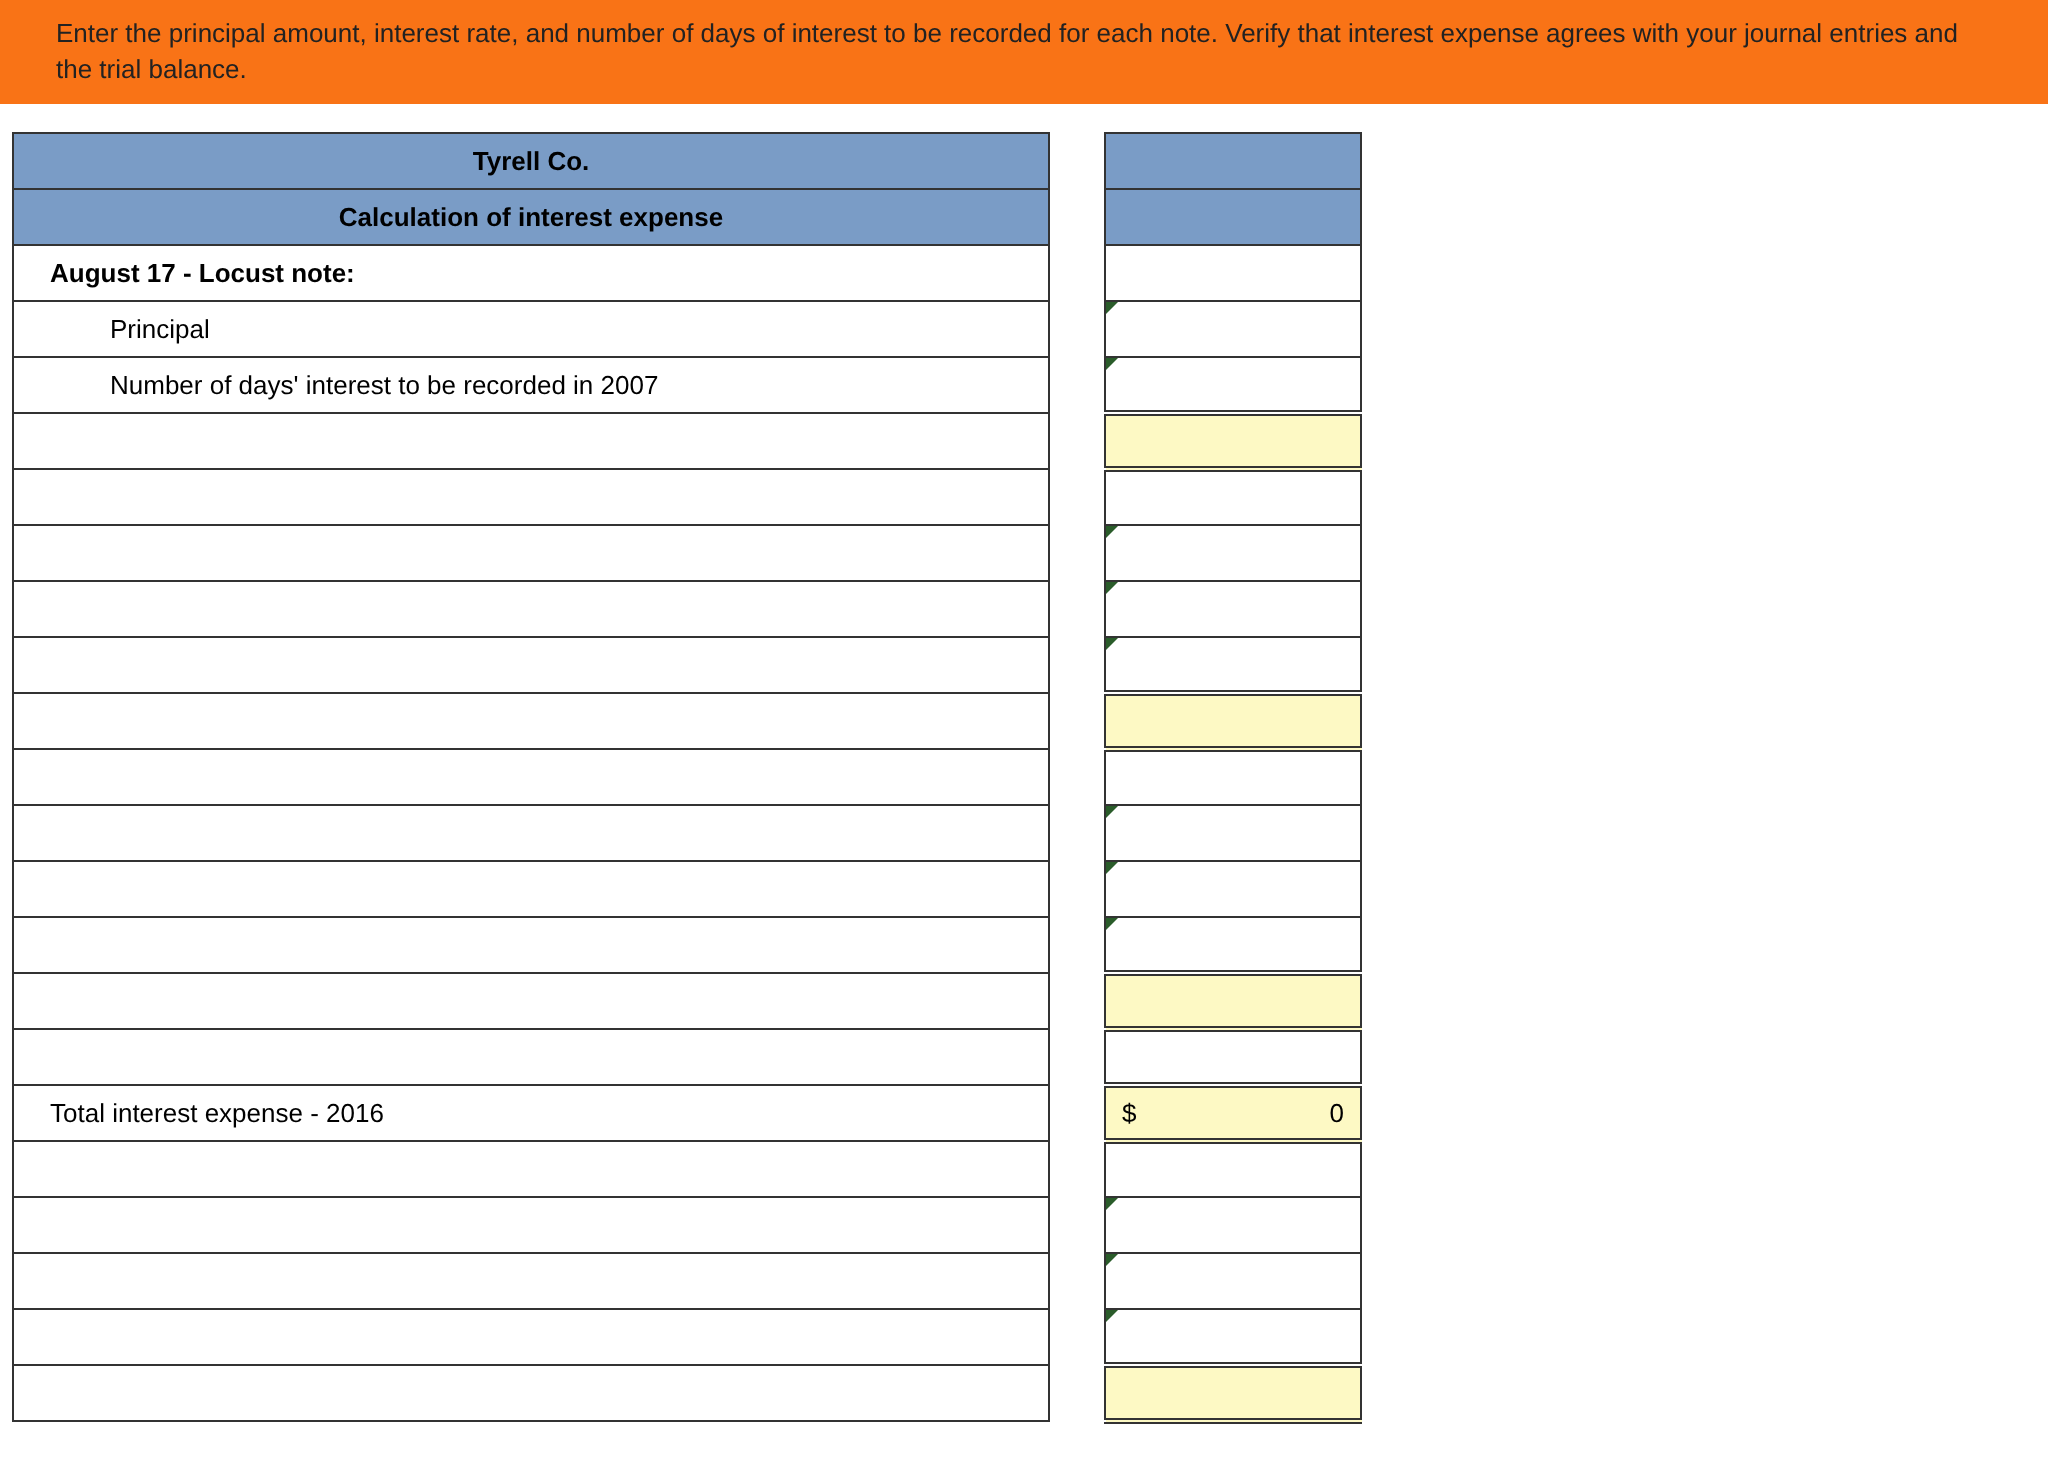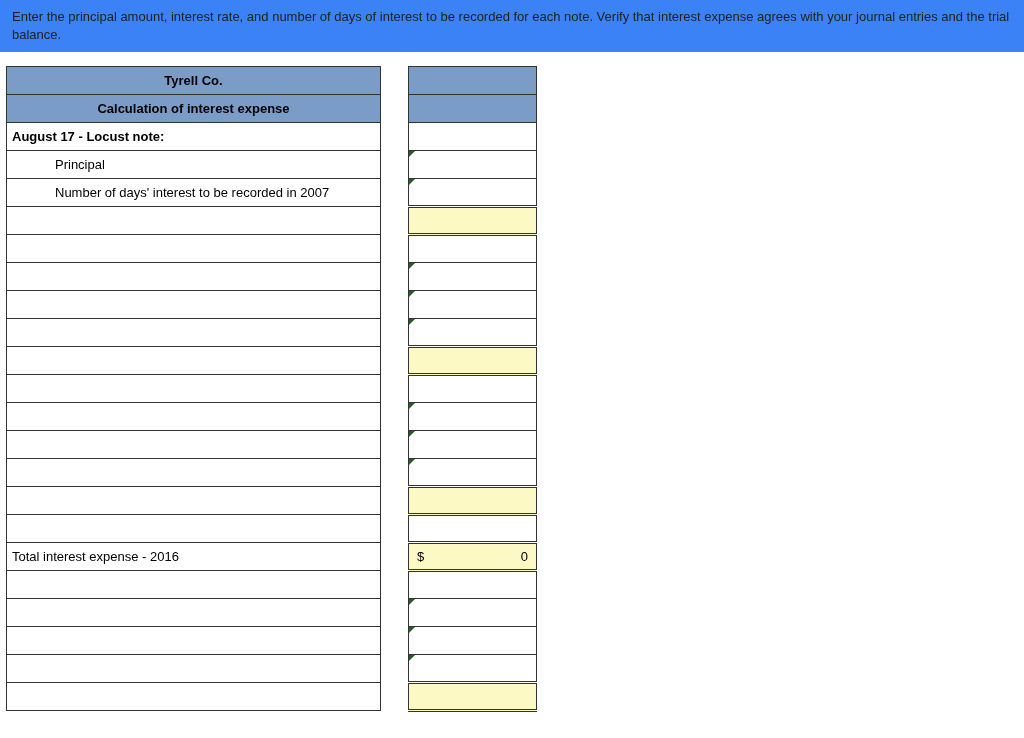--- a/index.html
+++ b/index.html
@@ -7,22 +7,22 @@
       margin: 0;
       padding: 0;
     }
     body {
       font-family: Arial, sans-serif;
       font-size: 13px;
       background: #fff;
       width: 1024px;
     }
     .instructions {
-      background: #3b82f6;
-      padding: 8px 12px;
+      background: #f97316;
+      padding: 8px 28px;
       color: #222;
       font-size: 13px;
       line-height: 1.4;
       margin-bottom: 14px;
     }
     .sheet {
       padding-left: 6px;
     }
     table {
       border-collapse: collapse;
@@ -34,32 +34,32 @@
       padding: 0;
     }
     .hdr-blue {
       background: #7a9cc6;
       text-align: center;
       font-weight: bold;
       font-size: 13px;
       color: #000;
     }
     .label-col {
-      width: 374px;
+      width: 518px;
     }
     .gap-col {
       width: 28px;
       border: none !important;
       background: transparent;
     }
     .val-col {
       width: 128px;
     }
     .label-text {
-      padding-left: 5px;
+      padding-left: 18px;
     }
     .indented {
       padding-left: 48px;
     }
     .input-cell {
       position: relative;
       background: #fff;
     }
     .marker {
       position: absolute;

